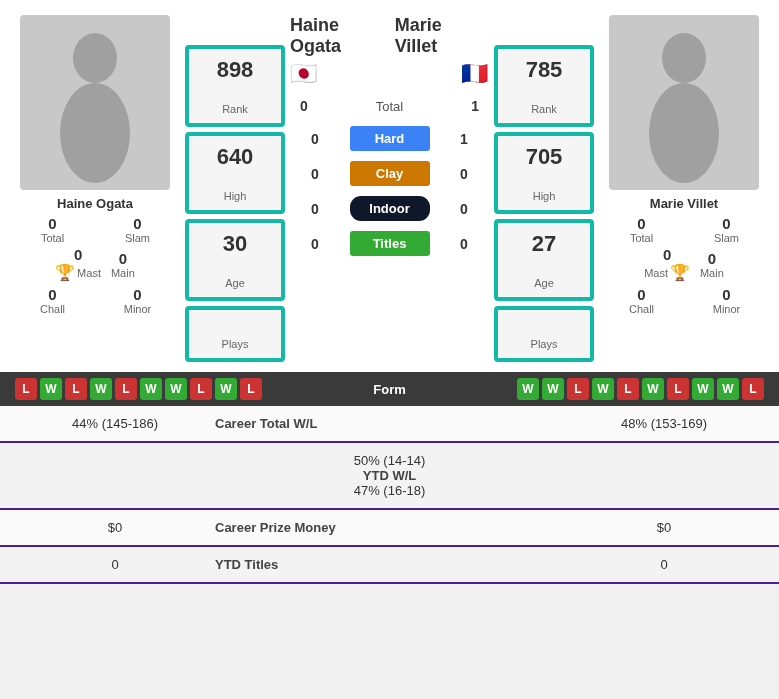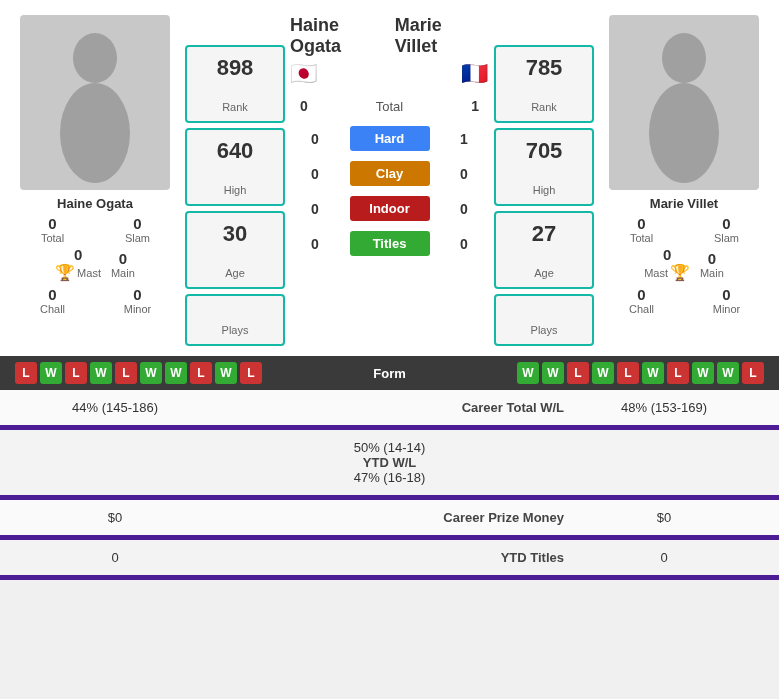--- a/index.html
+++ b/index.html
@@ -92,21 +92,21 @@
       color: #fff;
       font-weight: bold;
       font-size: 13px;
       padding: 5px 18px;
       border-radius: 3px;
       min-width: 80px;
       text-align: center;
     }
     .badge-hard { background: #3b82f6; }
     .badge-clay { background: #cc7700; }
-    .badge-indoor { background: #b91c1c; }
+    .badge-indoor { background: #0f172a; border-radius: 11px; }
     .badge-grass { background: #33aa33; }
     .surface-val {
       font-size: 14px;
       font-weight: bold;
       min-width: 30px;
       text-align: center;
     }
     .total-row {
       display: flex;
       align-items: center;
@@ -120,21 +120,21 @@
       color: #555;
     }
     .total-val {
       font-size: 14px;
       font-weight: bold;
     }
 
     
     .stat-box {
       background: #f5f5f5;
-      border: 2px solid #14b8a6;
+      border: 4px solid #14b8a6;
       border-radius: 4px;
       width: 100px;
       text-align: center;
       padding: 8px 5px;
     }
     .stat-box-value {
       font-size: 22px;
       font-weight: bold;
     }
     .stat-box-label {
@@ -170,29 +170,29 @@
       color: #fff;
     }
     .form-w { background: #33aa33; }
     .form-l { background: #cc3333; }
 
     
     .stats-row {
       display: flex;
       align-items: center;
       padding: 10px 15px;
-      border-bottom: 5px solid #4c1d95;
+      border-bottom: 2px solid #4c1d95;
       background: #fafafa;
     }
     .stats-row:nth-child(even) {
       background: #f3f3f3;
     }
     .stats-row-label {
       flex: 1;
-      text-align: right;
+      text-align: left;
       font-weight: bold;
       font-size: 13px;
       color: #444;
     }
     .stats-row-val {
       width: 200px;
       text-align: center;
       font-size: 13px;
     }
     .center-panel {

